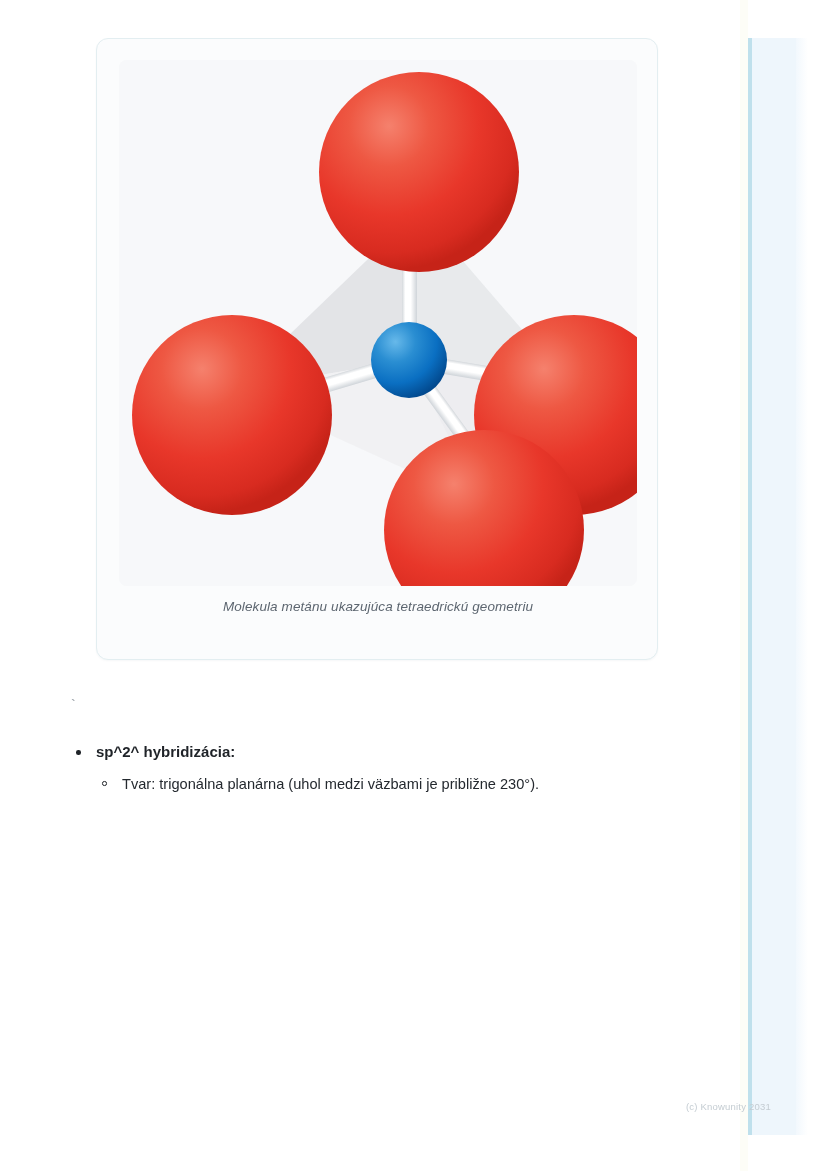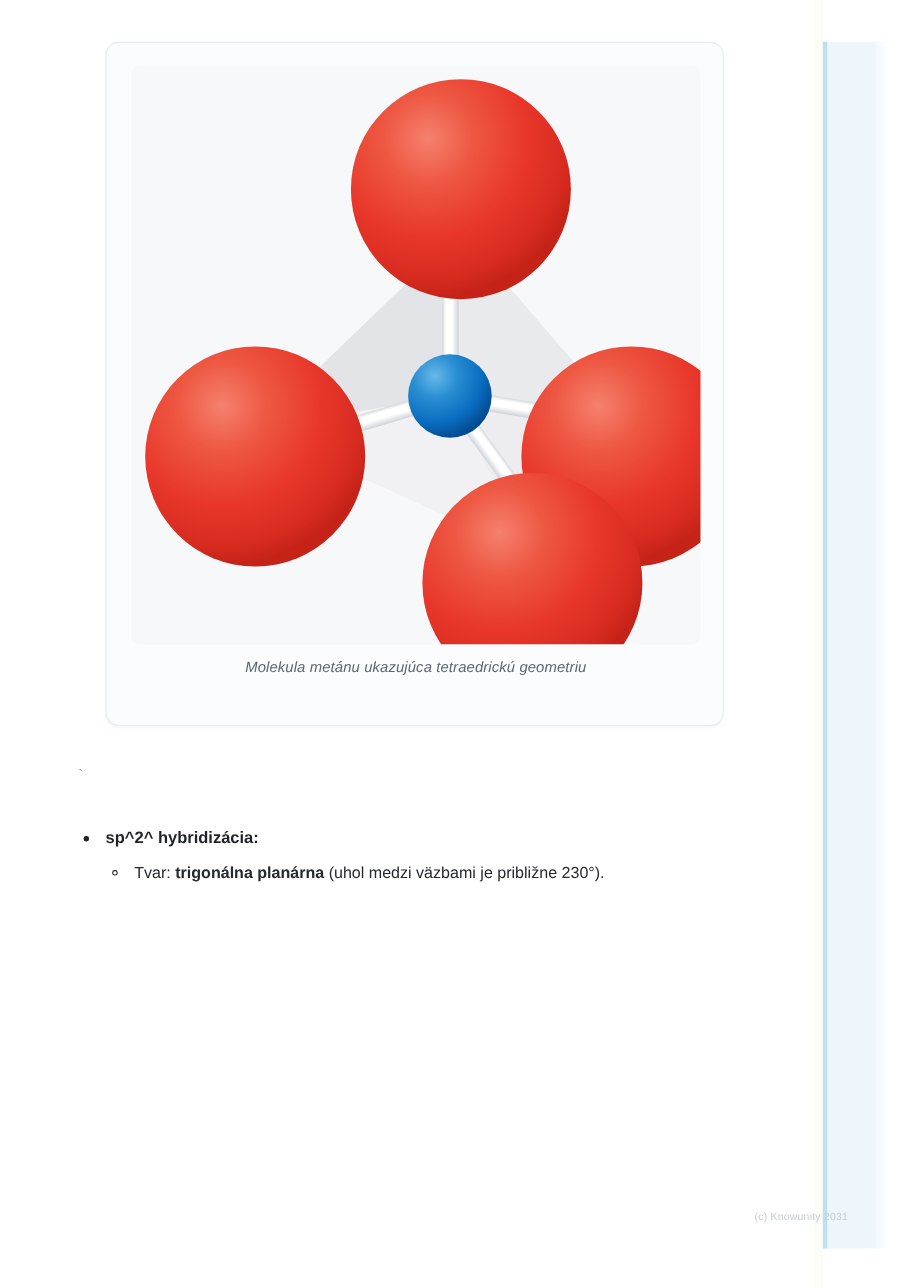--- a/index.html
+++ b/index.html
@@ -117,21 +117,20 @@
   #outline ul {
     margin: 0;
     padding: 0;
     list-style: none;
   }
   .lvl1 > li {
     position: relative;
     padding-left: 26px;
     font-size: 15px;
     line-height: 24px;
-    margin-top: 10px;
   }
   .lvl1 > li::before {
     content: "";
     position: absolute;
     left: 6px;
     top: 10px;
     width: 4.5px;
     height: 4.5px;
     border-radius: 50%;
     background: #1f2328;
@@ -158,21 +157,21 @@
     position: absolute;
     left: 6px;
     top: 9px;
     width: 4.5px;
     height: 4.5px;
     border-radius: 50%;
     border: 1px solid #1f2328;
     background: transparent;
     box-sizing: border-box;
   }
-  .bold-inline { font-weight: bold; }
+  .bold-inline { font-weight: normal; }
   .sub-digit { color: #8b949e; }
   .tick-inline {
     color: #9aa1a8;
     font-family: "Liberation Mono", "DejaVu Sans Mono", monospace;
   }
 
   
   #footer-copyright {
     position: absolute;
     left: 686px;

